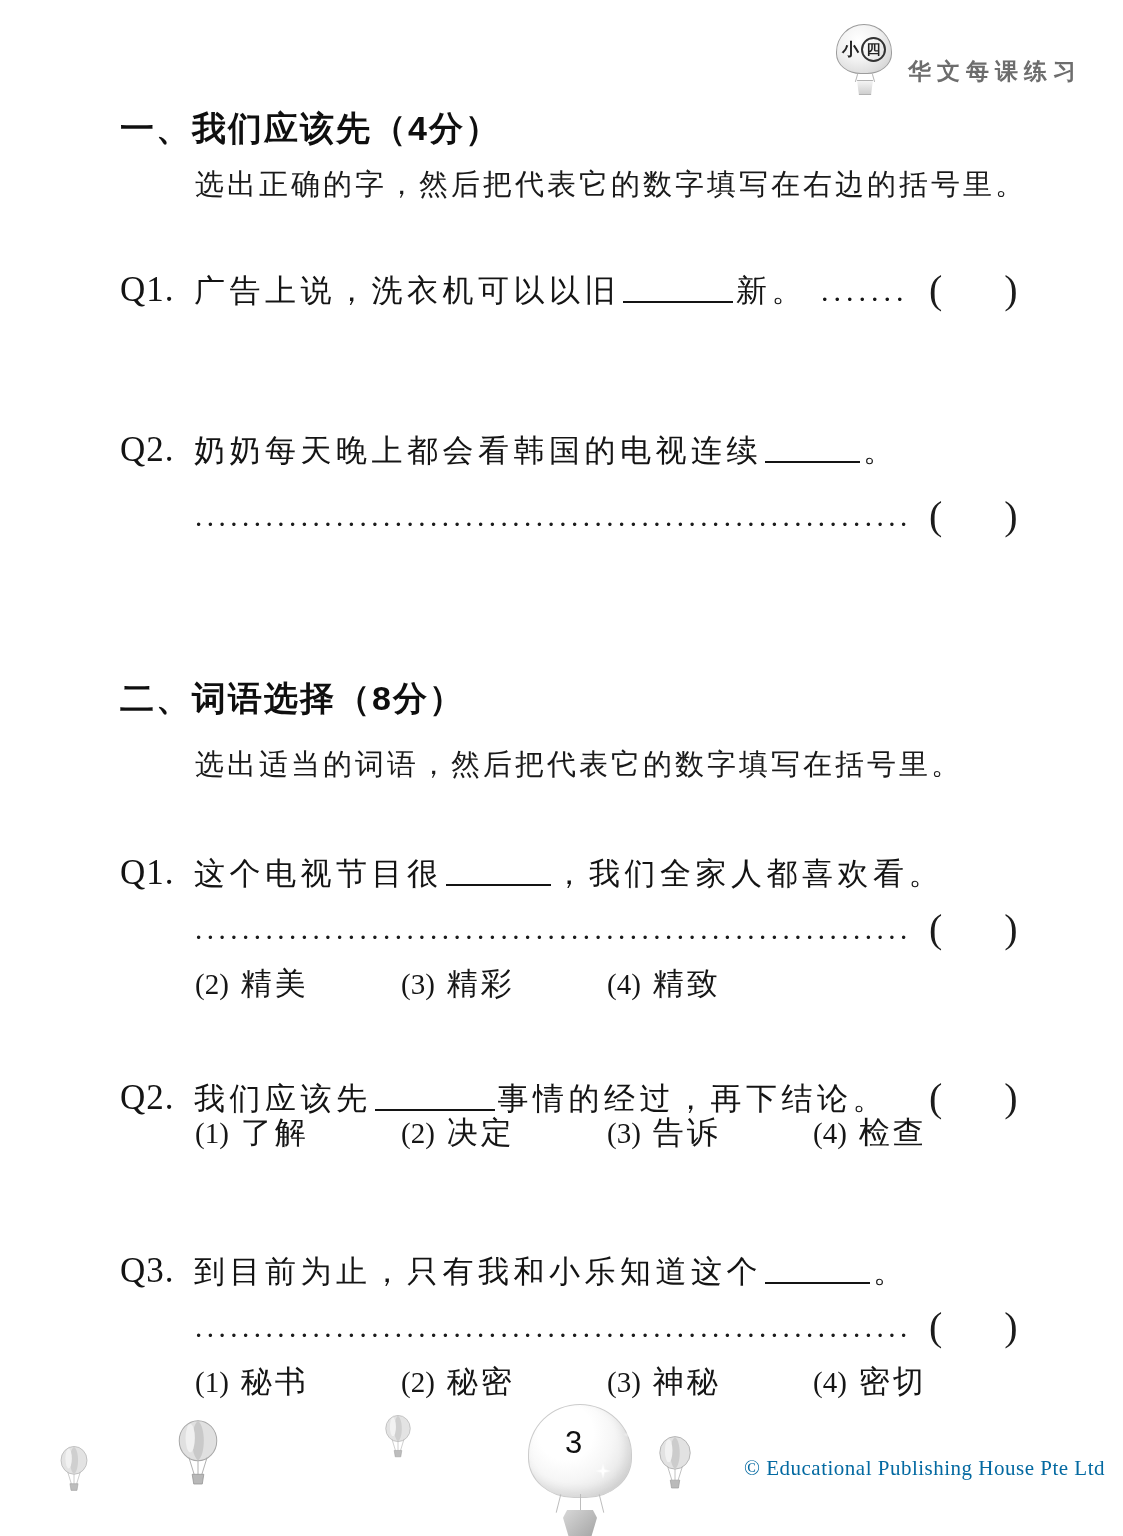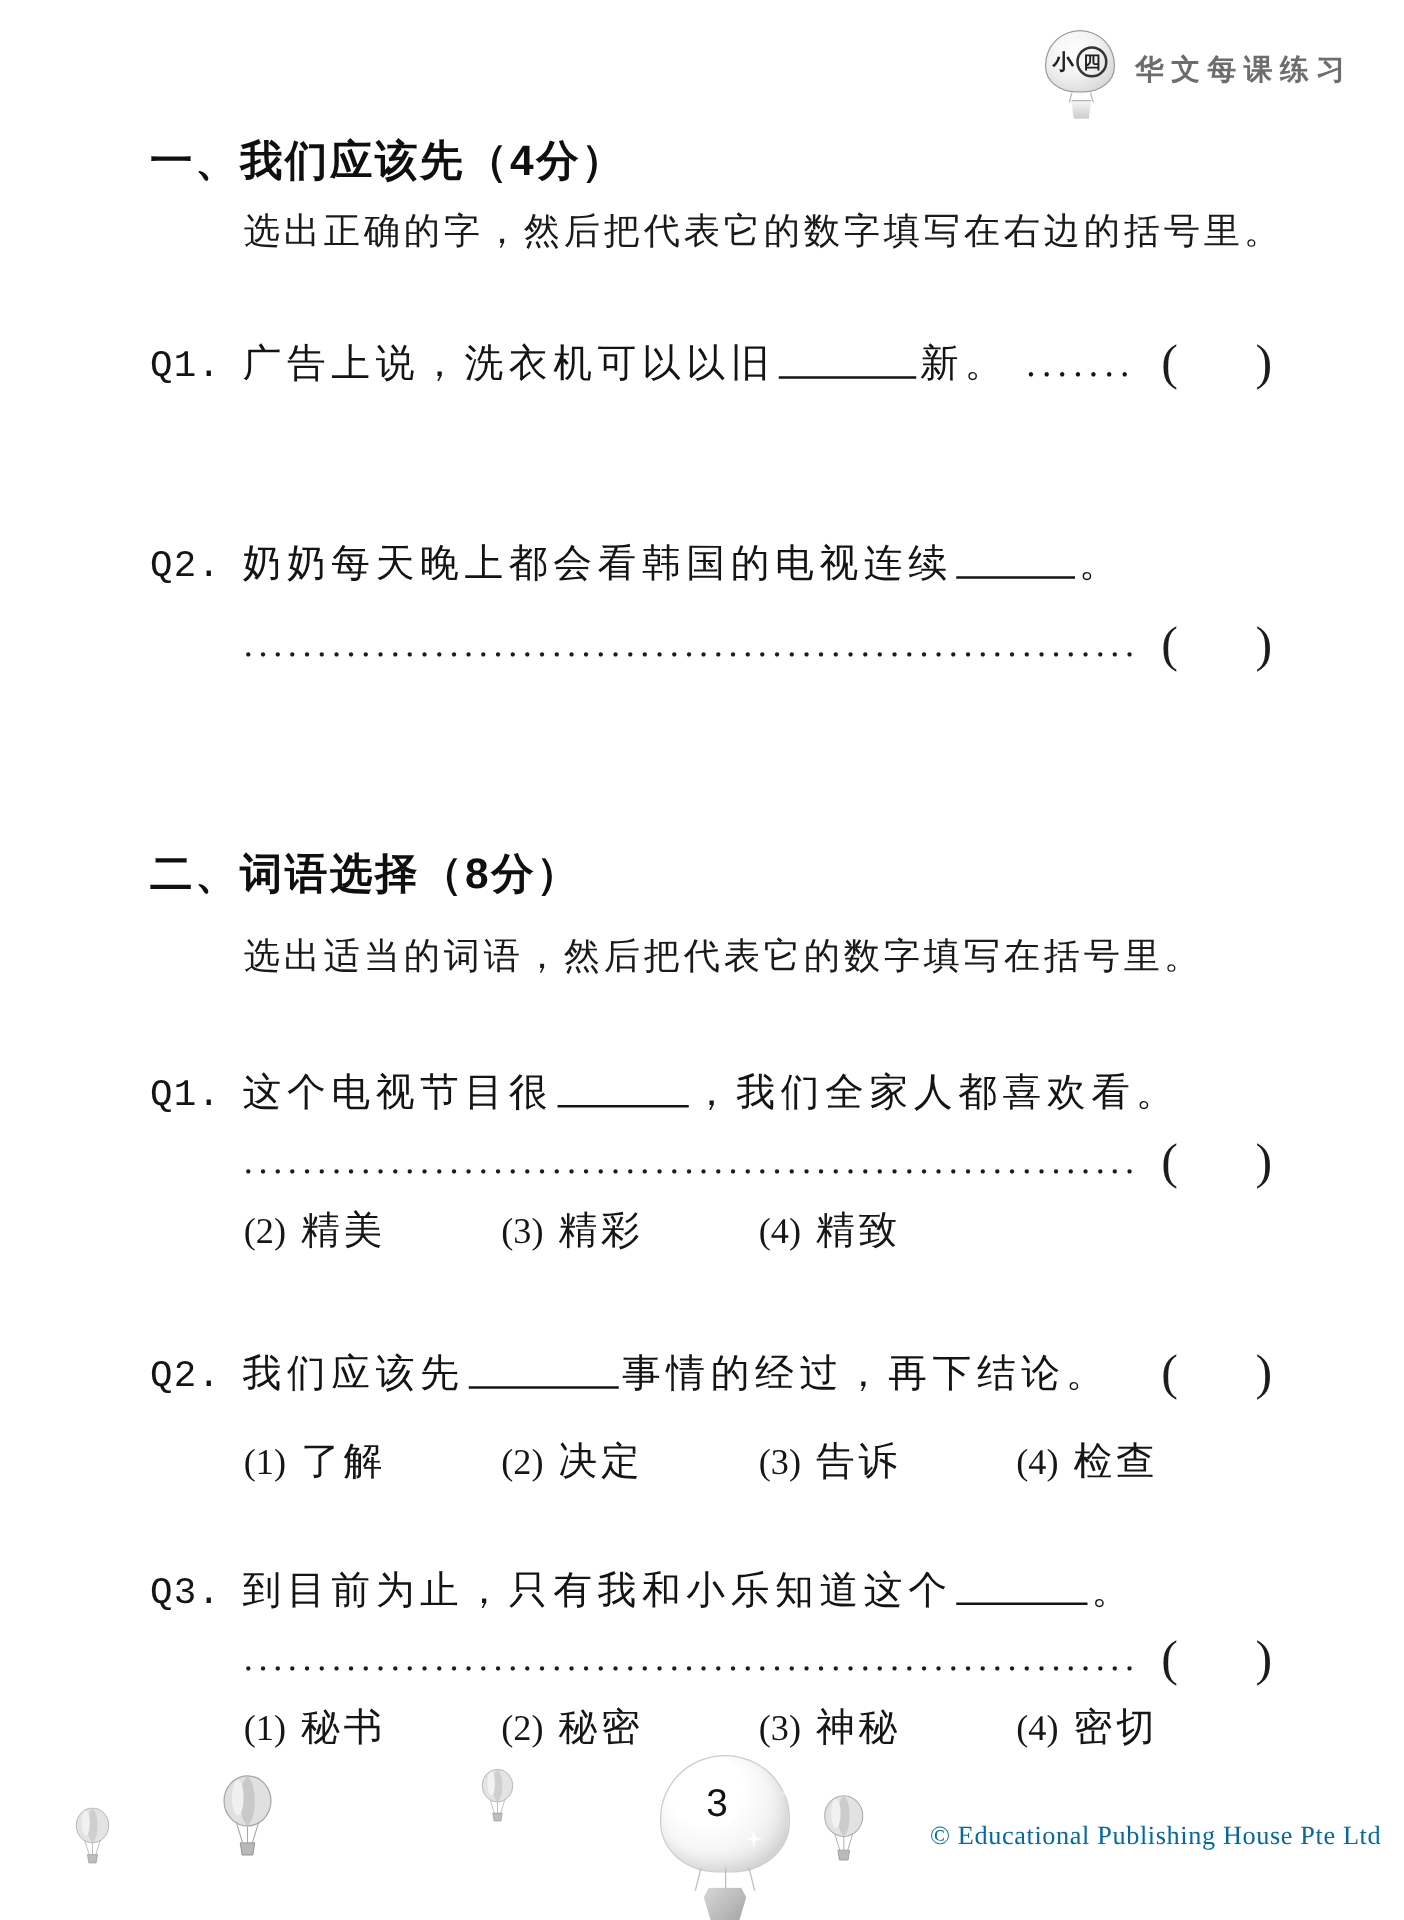--- a/index.html
+++ b/index.html
@@ -14,32 +14,32 @@
         background:radial-gradient(circle at 40% 32%,#ffffff 0%,#f1f1f1 45%,#dcdcdc 75%,#c3c3c3 100%);
         display:flex;align-items:center;justify-content:center;gap:2px;box-sizing:border-box;}
   .lpre{font-size:17px;font-weight:700;color:#222;font-family:"Liberation Sans",sans-serif;}
   .lcirc{width:21px;height:21px;border:2px solid #333;border-radius:50%;font-size:14px;line-height:21px;
          text-align:center;font-weight:700;font-family:"Liberation Sans",sans-serif;color:#222;}
   .lropes{height:7px;position:relative;width:22px;margin:0 auto;}
   .lropes i{position:absolute;top:0;width:1px;height:8px;background:#b5b5b5;}
   .lropes .a{left:2px;transform:rotate(16deg);} .lropes .b{right:2px;transform:rotate(-16deg);}
   .lbasket{width:17px;height:13px;margin:-1px auto 0;background:linear-gradient(#f4f4f4,#cfcfcf);
            border:1px solid #b2b2b2;clip-path:polygon(8% 0,92% 0,82% 100%,18% 100%);}
-  .stitle{margin-left:14px;margin-top:16px;font-family:"Liberation Sans",sans-serif;font-size:23px;
+  .stitle{margin-left:14px;margin-top:32px;font-family:"Liberation Sans",sans-serif;font-size:23px;
           letter-spacing:6px;color:#6d6d6d;font-weight:700;white-space:nowrap;}
 
   
   .shead{position:absolute;left:120px;font-family:"Liberation Sans",sans-serif;font-weight:700;
          font-size:34px;color:#0f0f0f;letter-spacing:2px;white-space:nowrap;}
   .instr{position:absolute;left:195px;font-family:"Liberation Sans",sans-serif;font-size:29px;
          letter-spacing:3px;color:#1a1a1a;white-space:nowrap;}
 
   
   .qrow{position:absolute;left:120px;white-space:nowrap;font-size:31px;color:#141414;}
-  .qlabel{display:inline-block;width:74px;letter-spacing:1px;font-size:30px;font-family:Liberation Mono, monospace;}
+  .qlabel{display:inline-block;width:74px;letter-spacing:1px;font-size:35px;}
   .ls{letter-spacing:4.5px;margin-top:23px;}
   .blank{display:inline-block;height:2px;background:#141414;vertical-align:-2px;margin:0 3px;}
   .idots{letter-spacing:5px;margin-left:14px;font-size:30px;}
 
   .leader{position:absolute;left:195px;width:714px;overflow:hidden;white-space:nowrap;
           font-size:29px;letter-spacing:4.5px;color:#1b1b1b;}
   .paren{position:absolute;left:929px;font-size:40px;color:#1c1c1c;display:flex;font-weight:400;}
   .pgap{display:inline-block;width:62px;}
 
   .opts{position:absolute;left:195px;display:flex;white-space:nowrap;}
@@ -133,21 +133,21 @@
   </div>
 
   <div class="qrow" style="top:1078px">
     <span class="qlabel">Q2.</span><span class="ls">我们应该先</span><span class="blank" style="width:120px"></span><span class="ls">事情的经过，再下结论。</span>
   </div>
   <div class="paren" style="top:1074px">
     <span>(</span>
       <span class="pgap"></span>
       <span>)</span>
   </div>
-  <div class="opts" style="top:1148px">
+  <div class="opts" style="top:1112px">
     <div class="opt"><span class="onum">(1)</span><span class="otext">了解</span></div>
     <div class="opt"><span class="onum">(2)</span><span class="otext">决定</span></div>
     <div class="opt"><span class="onum">(3)</span><span class="otext">告诉</span></div>
     <div class="opt"><span class="onum">(4)</span><span class="otext">检查</span></div>
   </div>
 
   <div class="qrow" style="top:1251px">
     <span class="qlabel">Q3.</span><span class="ls">到目前为止，只有我和小乐知道这个</span><span class="blank" style="width:105px"></span><span class="ls">。</span>
   </div>
   <div class="leader" style="top:1311px"><span>....................................................................................</span></div>

